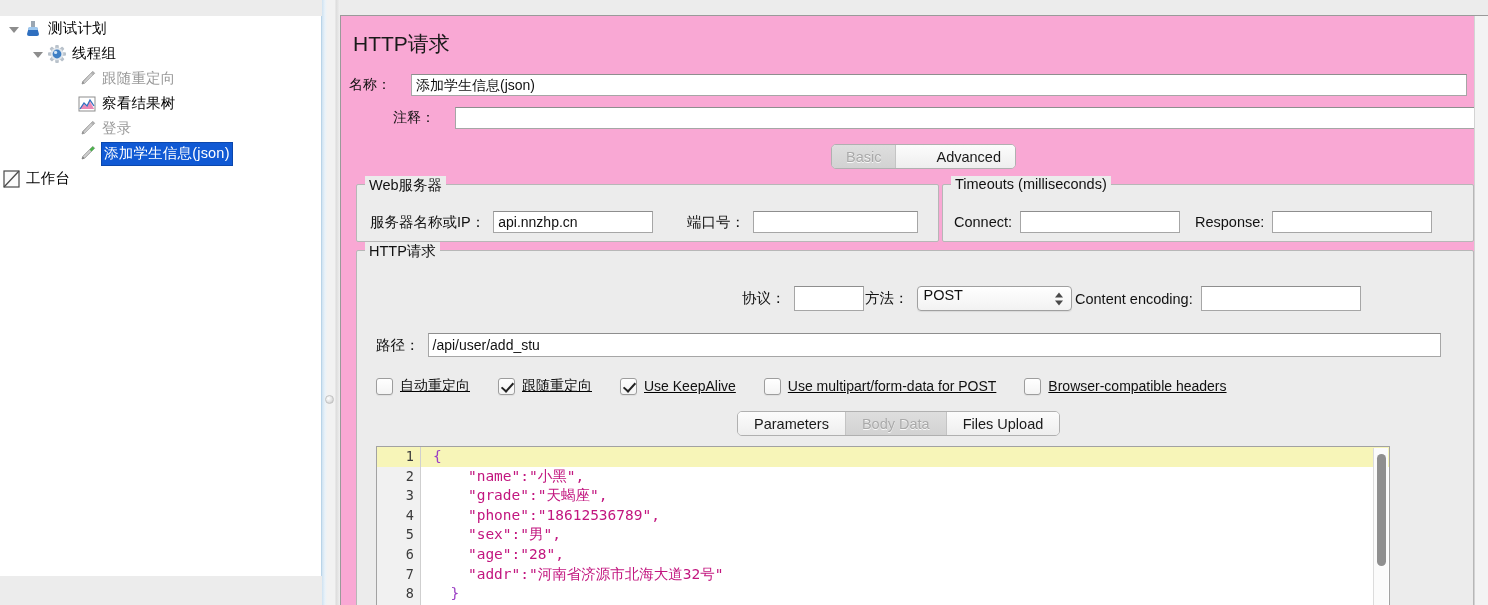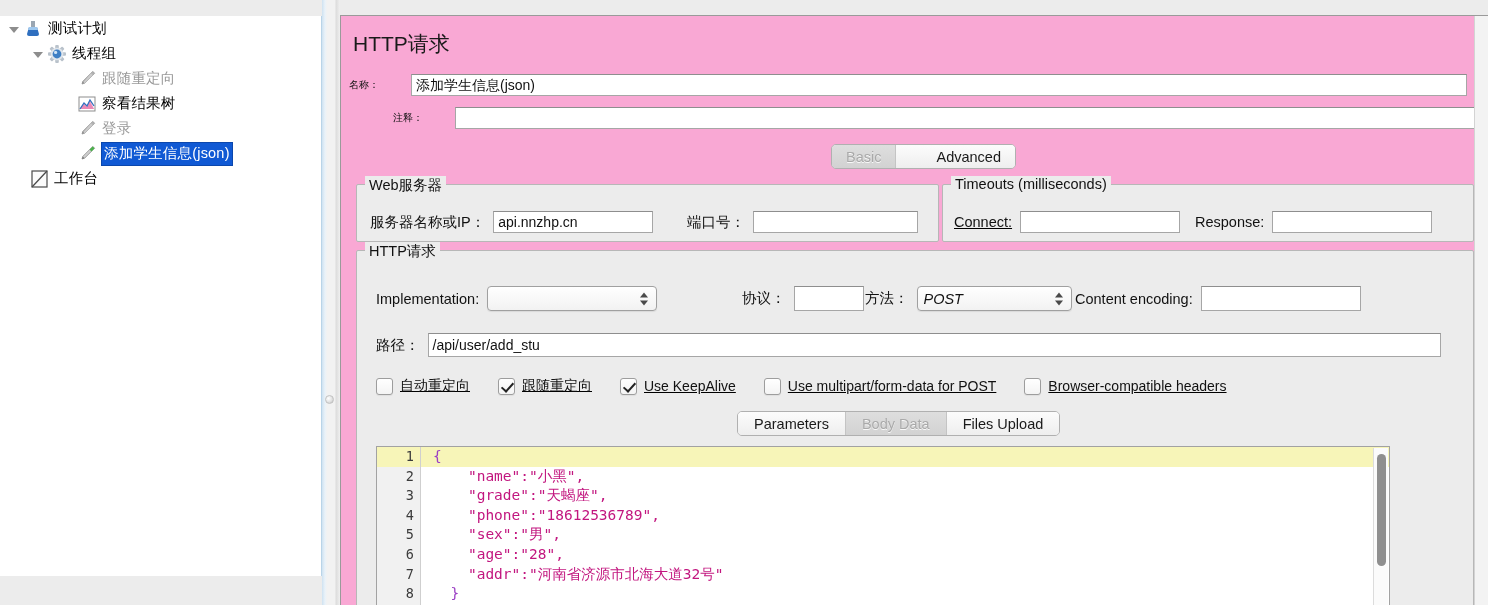--- a/index.html
+++ b/index.html
@@ -98,21 +98,21 @@
   }
 
   
   .field-row {
     position: absolute;
     display: flex;
     align-items: center;
     left: 8px;
   }
   .field-label {
-    font-size: 10px;
+    font-size: 14px;
     color: #111;
     width: 62px;
     flex: 0 0 62px;
   }
   .txtbox {
     background: #ffffff;
     border: 1px solid #a6a6a6;
     border-top-color: #8e8e8e;
     height: 22px;
     font-size: 14px;
@@ -179,41 +179,40 @@
     position: absolute;
     display: flex;
     align-items: center;
   }
   .inline .lbl { font-size: 14.5px; color: #111; margin-right: 8px; white-space: nowrap; }
 
   #ws-host { left: 13px; top: 26px; }
   #ws-host .txtbox { width: 160px; }
   #ws-port { left: 330px; top: 26px; }
   #ws-port .txtbox { width: 165px; }
-  #to-connect { left: 11px; top: 26px; text-decoration: underline; }
+  #to-connect { left: 11px; top: 26px; }
   #to-connect .txtbox { width: 160px; }
   #to-response { left: 252px; top: 26px; }
   #to-response .txtbox { width: 160px; }
 
   
   .combo {
     position: relative;
     height: 25px;
     background: linear-gradient(#ffffff,#f2f2f2);
     border: 1px solid #a0a0a0;
     border-radius: 4px;
     font-size: 14.5px;
     color: #111;
     padding: 0 36px 0 6px;
     display: flex;
-    align-items: center;
+    align-items: flex-start;
     box-shadow: 0 1px 1px rgba(0,0,0,0.08);
     white-space: nowrap;
     overflow: hidden;
-    font-style: italic;
   }
   .combo .chev {
     position: absolute;
     right: 7px; top: 50%;
     transform: translateY(-50%);
     width: 9px; height: 15px;
   }
   .combo .chev::before, .combo .chev::after {
     content: "";
     position: absolute;
@@ -438,21 +437,21 @@
       <span class="tnode-icon">
         <svg width="22" height="22" viewBox="0 0 22 22">
           <path d="M16.8 3.4 L18.6 5.2 L8.6 15.2 L6 16 L6.8 13.4 Z" fill="#cfcfcf" stroke="#8d8d8d" stroke-width="0.8"></path>
           <path d="M13.6 6.6 L16.8 3.4 L18.6 5.2 L15.4 8.4 Z" fill="#4ab34a"></path>
           <path d="M6 16 L6.8 13.4 L8.6 15.2 Z" fill="#7a7a7a"></path>
         </svg>
       </span>
       <span class="tnode-label sel">添加学生信息(json)</span>
     </div>
 
-    <div class="tree-row" style="padding-left:28px;">
+    <div class="tree-row" style="">
       <span class="tnode-icon">
         <svg width="22" height="22" viewBox="0 0 22 22">
           <rect x="4" y="3" width="15" height="16" fill="#fbfbfb" stroke="#4a4a4a" stroke-width="1.2"></rect>
           <line x1="4" y1="19" x2="19" y2="3" stroke="#4a4a4a" stroke-width="1.2"></line>
         </svg>
       </span>
       <span class="tnode-label">工作台</span>
     </div>
   </div>
 
@@ -499,27 +498,20 @@
       </div>
       <div class="inline" id="to-response">
         <span class="lbl">Response:</span>
         <span class="txtbox"></span>
       </div>
     </div>
 
     <div class="group" id="grp-httpreq">
       <span class="glabel">HTTP请求</span>
 
-      <div class="inline" id="hr-impl">
-        <span class="lbl">Implementation:</span>
-        <span class="combo">
-          <span></span>
-          <span class="chev"></span>
-        </span>
-      </div>
 
       <div class="inline" id="hr-proto">
         <span class="lbl">协议：</span>
         <span class="txtbox"></span>
       </div>
 
       <div class="inline" id="hr-method">
         <span class="lbl">方法：</span>
         <span class="combo">
           <span>POST</span>

